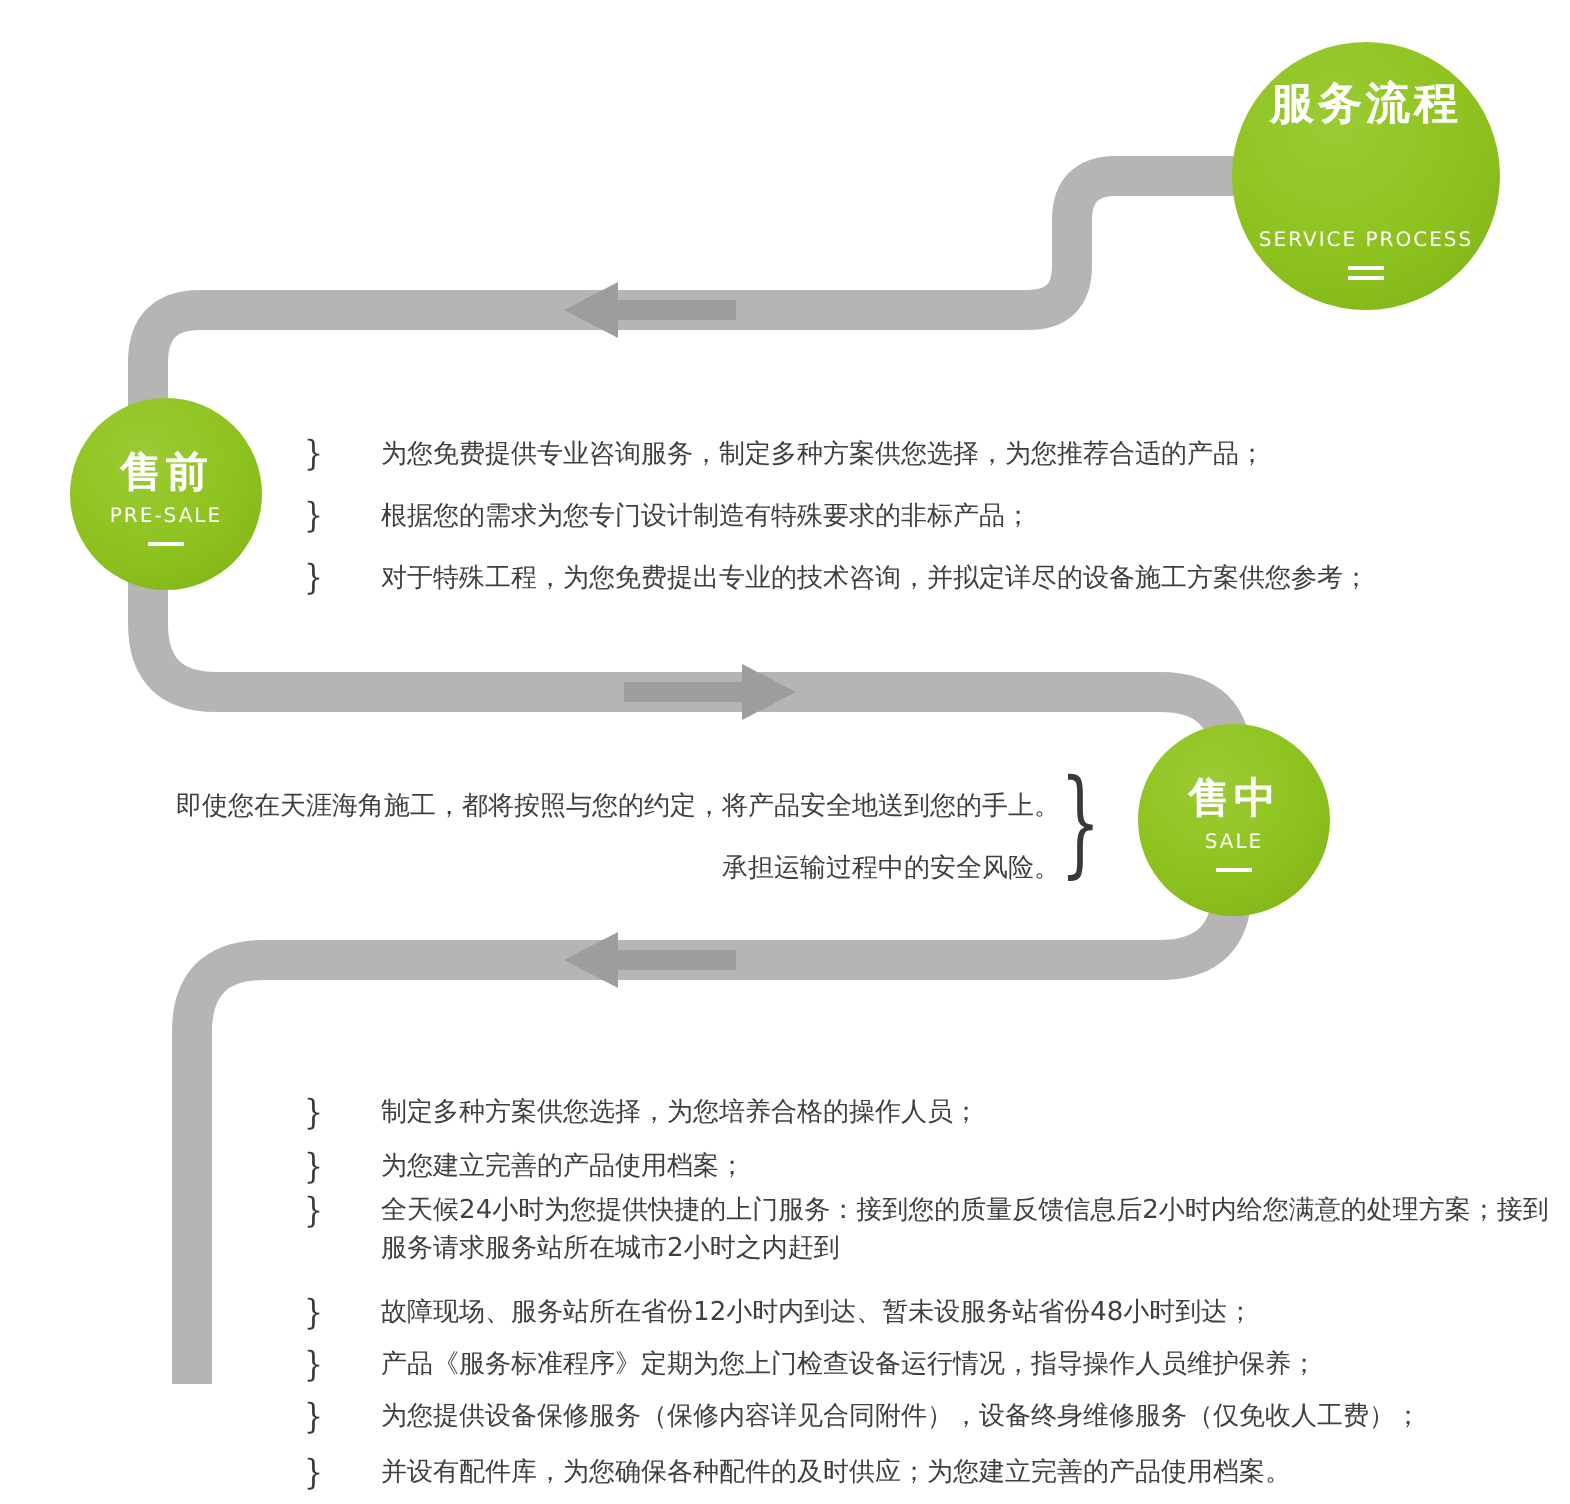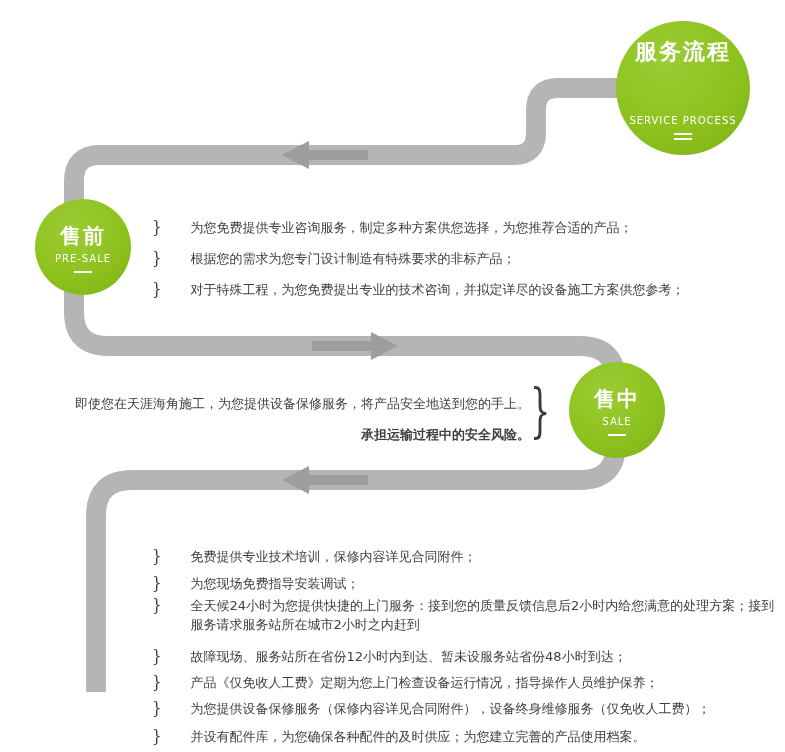--- a/index.html
+++ b/index.html
@@ -38,21 +38,21 @@
     font-size:15px; line-height:1.2; margin-right:9px; margin-top:-1px;
     transform:scaleY(1.15); color:#3a3a3a; flex:0 0 auto;
   }
   .item .txt { max-width:614px;margin-left:20px; }
 
   .sale-text {
     position:absolute; right:255px; top:396px; text-align:right;
     font-size:13px; color:var(--text,#3f3f3f); z-index:2;
   }
   .sale-text .line { white-space:nowrap; line-height:16px; }
-  .sale-text .line + .line { margin-top:15px;font-weight:bold; }
+  .sale-text .line + .line { margin-top:15px; }
   .sale-brk {
     position:absolute; left:530px; top:383px; z-index:2;
     font-family:"DejaVu Serif","Liberation Serif",serif;
     font-size:58px; line-height:56px; color:#3a3a3a;
     transform:scaleX(0.55); transform-origin:left center;
   }
 </style>
 </head>
 <body>
 
@@ -93,44 +93,44 @@
   <div class="item" style="top:250px">
     <span class="brk">}</span>
     <span class="txt">根据您的需求为您专门设计制造有特殊要求的非标产品；</span>
   </div>
   <div class="item" style="top:281px">
     <span class="brk">}</span>
     <span class="txt">对于特殊工程，为您免费提出专业的技术咨询，并拟定详尽的设备施工方案供您参考；</span>
   </div>
 
   <div class="sale-text">
-    <div class="line">即使您在天涯海角施工，为您提供设备保修服务，将产品安全地送到您的手上。</div>
+    <div class="line">即使您在天涯海角施工，都将按照与您的约定，将产品安全地送到您的手上。</div>
     <div class="line">承担运输过程中的安全风险。</div>
   </div>
   <span class="sale-brk">}</span>
 
   <div class="item" style="top:548px">
     <span class="brk">}</span>
-    <span class="txt">免费提供专业技术培训，保修内容详见合同附件；</span>
+    <span class="txt">制定多种方案供您选择，为您培养合格的操作人员；</span>
   </div>
   <div class="item" style="top:575px">
     <span class="brk">}</span>
-    <span class="txt">为您现场免费指导安装调试；</span>
+    <span class="txt">为您建立完善的产品使用档案；</span>
   </div>
   <div class="item" style="top:597px">
     <span class="brk">}</span>
     <span class="txt">全天候24小时为您提供快捷的上门服务：接到您的质量反馈信息后2小时内给您满意的处理方案；接到服务请求服务站所在城市2小时之内赶到</span>
   </div>
   <div class="item" style="top:648px">
     <span class="brk">}</span>
     <span class="txt">故障现场、服务站所在省份12小时内到达、暂未设服务站省份48小时到达；</span>
   </div>
   <div class="item" style="top:674px">
     <span class="brk">}</span>
-    <span class="txt">产品《仅免收人工费》定期为您上门检查设备运行情况，指导操作人员维护保养；</span>
+    <span class="txt">产品《服务标准程序》定期为您上门检查设备运行情况，指导操作人员维护保养；</span>
   </div>
   <div class="item" style="top:700px">
     <span class="brk">}</span>
     <span class="txt">为您提供设备保修服务（保修内容详见合同附件），设备终身维修服务（仅免收人工费）；</span>
   </div>
   <div class="item" style="top:728px">
     <span class="brk">}</span>
     <span class="txt">并设有配件库，为您确保各种配件的及时供应；为您建立完善的产品使用档案。</span>
   </div>
 

